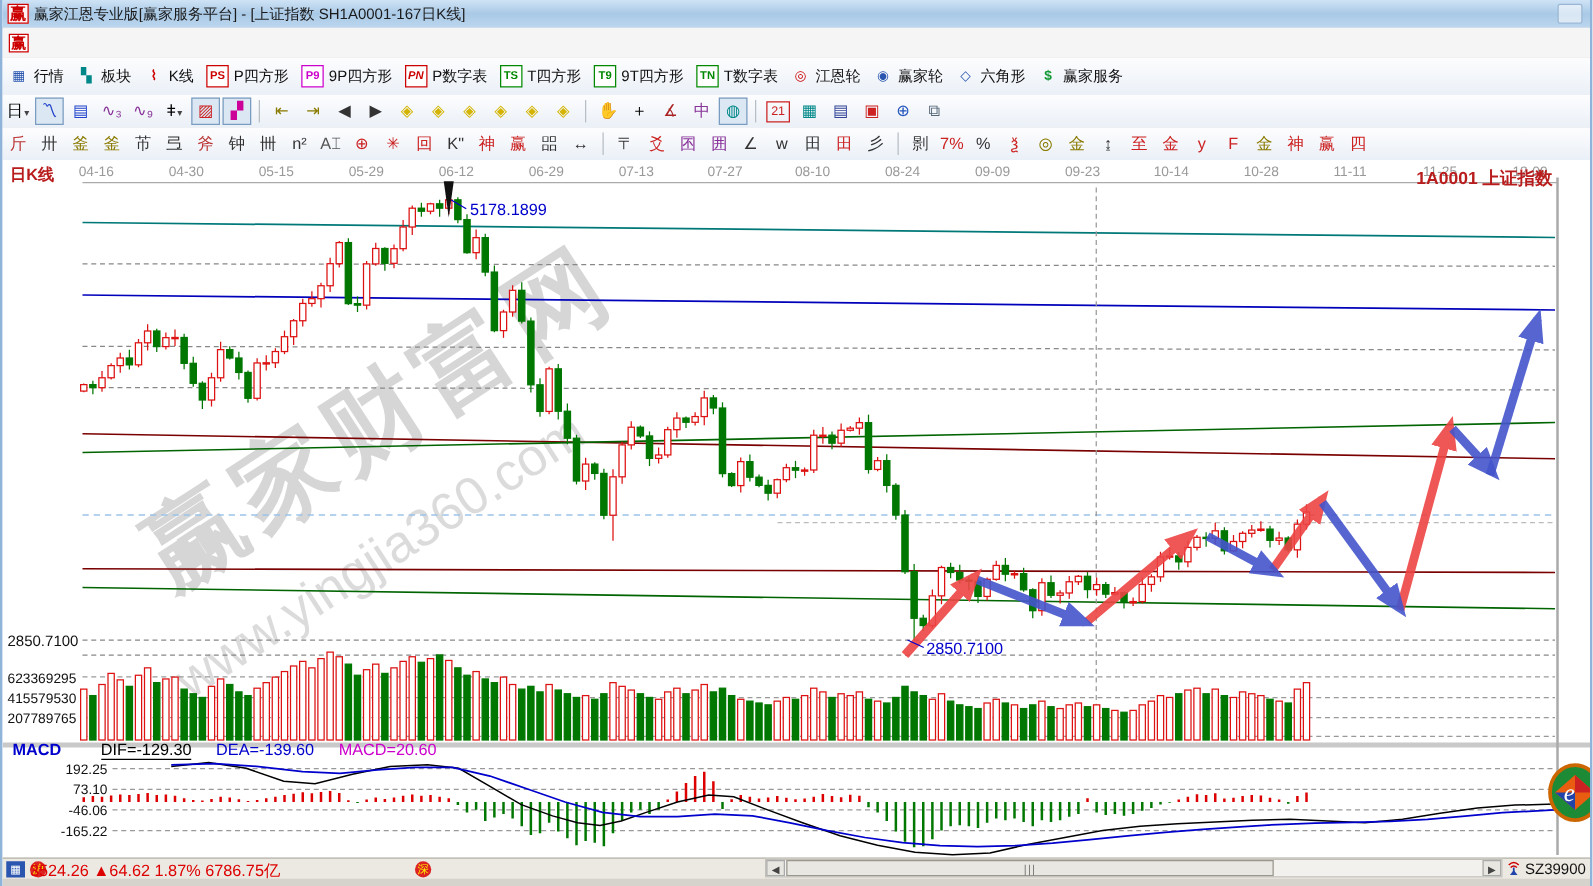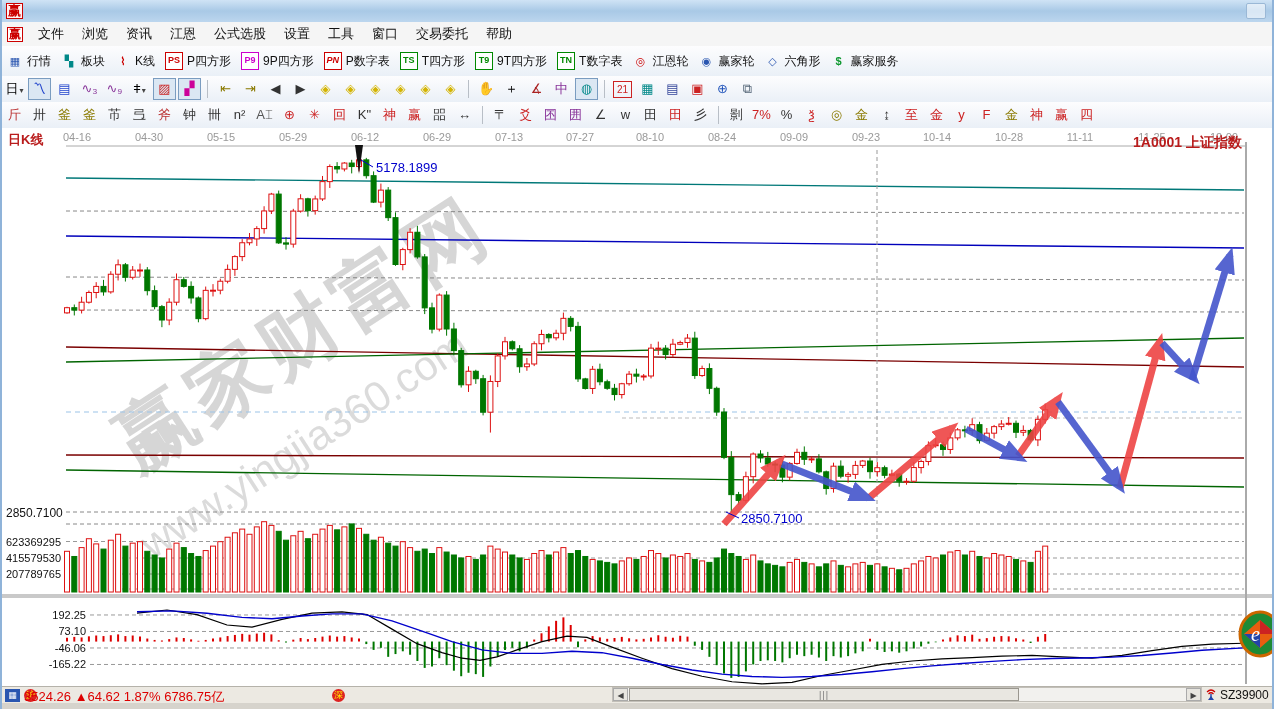--- a/index.html
+++ b/index.html
@@ -46,26 +46,26 @@
   .bottom-frame{position:absolute;left:0;top:703px;width:100%;height:6px;background:#d6d3cc;}
   #logo{position:absolute;left:1236px;top:610px;}
 </style>
 </head>
 <body>
 
 <div id="app">
 
   <div class="titlebar">
     <span class="title-logo">赢</span>
+    <span>赢家江恩专业版[赢家服务平台] - [上证指数  SH1A0001-167日K线]</span>
     <span class="win-btn"></span>
   </div>
 
   <div class="menubar">
     <span class="menu-logo">赢</span>
-    <span id="menu-items"><span class="menu-item">文件</span><span class="menu-item">浏览</span><span class="menu-item">资讯</span><span class="menu-item">江恩</span><span class="menu-item">公式选股</span><span class="menu-item">设置</span><span class="menu-item">工具</span><span class="menu-item">窗口</span><span class="menu-item">交易委托</span><span class="menu-item">帮助</span></span>
   </div>
 
   <div class="tbar" id="tb1">
       <span class="tb1-item">
         <span class="tb1-icon" style="color: rgb(42, 86, 176);">▦</span>
         <span>行情</span>
       </span>
       <span class="tb1-item">
         <span class="tb1-icon" style="color: rgb(0, 136, 136);">▚</span>
         <span>板块</span>
@@ -812,20 +812,26 @@
         <line x1="724" y1="384" x2="737" y2="390" stroke="#0000cc" stroke-width="1"></line>
         <text x="739" y="395" font-size="13" fill="#0000cc">2850.7100</text>
         <text x="4" y="389" font-size="12" fill="#111111">2850.7100</text>
         <text x="4" y="418" font-size="11" fill="#111111">623369295</text>
         <text x="4" y="434" font-size="11" fill="#111111">415579530</text>
         <text x="4" y="450" font-size="11" fill="#111111">207789765</text>
         <line x1="1244" y1="14" x2="1244" y2="556" stroke="#aaaaaa" stroke-width="2"></line>
       </svg>
     <div id="periodLabel" class="lbl-blue">日K线</div>
     <div id="symbolLabel" class="lbl-blue">1A0001  上证指数</div>
+    <div id="macdHeader">
+      <span class="m1">MACD</span>
+      <span class="m2">DIF=-129.30</span>
+      <span class="m3">DEA=-139.60</span>
+      <span class="m4">MACD=20.60</span>
+    </div>
   </div>
 
   <div id="logo">
     <svg width="42" height="48">
       <ellipse cx="22" cy="24" rx="20" ry="22" fill="#1d8a35" stroke="#cc6600" stroke-width="3"></ellipse>
       <path d="M6,24 L22,10 L38,24 L22,38 Z" fill="#e85d10"></path>
       <path d="M22,10 L38,24 L22,24 Z" fill="#cc2222"></path>
       <path d="M6,24 L22,38 L22,24 Z" fill="#2244aa"></path>
       <text x="13" y="31" font-size="20" font-style="italic" fill="#ffffff" font-family="Liberation Serif, serif">e</text>
     </svg>

